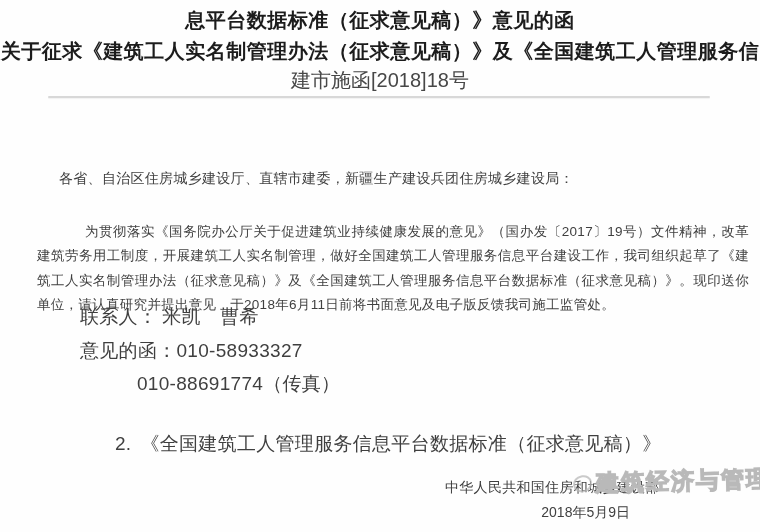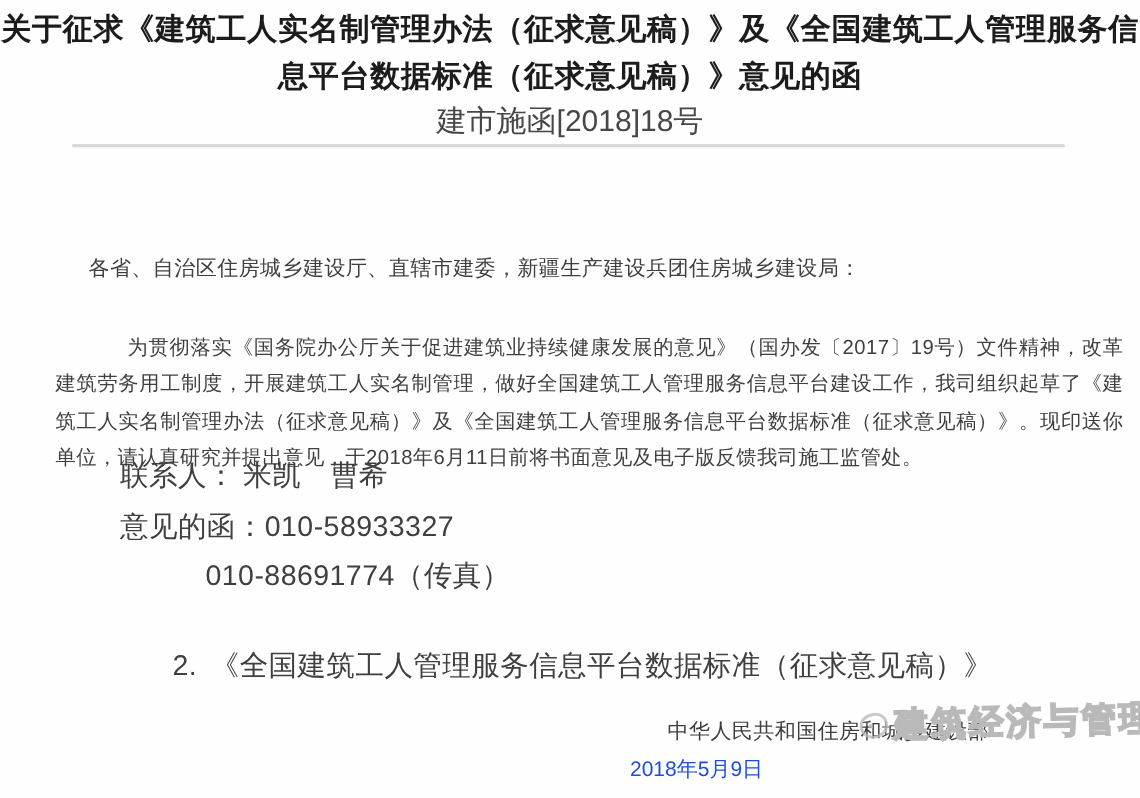--- a/index.html
+++ b/index.html
@@ -58,22 +58,22 @@
   .person-names { margin-left:5px; }
   .issuer {
     position:absolute; top:479px; left:445px;
     width:220px;
     font-size:14px; color:#3d3d3d;
     white-space:nowrap;
     letter-spacing:0.3px;
   }
   .sign-date {
     position:absolute; top:504px; left:420px;
-    width:210px; text-align:left;
-    font-size:14px; color:#1d4ed8;
+    width:210px; text-align:right;
+    font-size:14px; color:#404040;
   }
   .watermark {
     position:absolute; top:466px; left:573px;
     display:flex; align-items:center;
     transform:rotate(-1.5deg);
     pointer-events:none;
   }
   .wm-logo {
     display:inline-block;
     width:19px; height:17px;
@@ -99,22 +99,22 @@
     text-shadow:0 0 1px rgba(150,150,150,0.5);
     white-space:nowrap;
   }
 </style>
 </head>
 <body>
 
 <div class="page">
 
   <h1 class="title">
+    <span class="title-line">息平台数据标准（征求意见稿）》意见的函</span>
     <span class="title-line">关于征求《建筑工人实名制管理办法（征求意见稿）》及《全国建筑工人管理服务信</span>
-    <span class="title-line">息平台数据标准（征求意见稿）》意见的函</span>
   </h1>
 
   <div class="doc-number">建市施函[2018]18号</div>
 
   <div class="rule"></div>
 
   <div class="salutation">各省、自治区住房城乡建设厅、直辖市建委，新疆生产建设兵团住房城乡建设局：</div>
 
   <p class="paragraph">为贯彻落实《国务院办公厅关于促进建筑业持续健康发展的意见》（国办发〔2017〕19号）文件精神，改革建筑劳务用工制度，开展建筑工人实名制管理，做好全国建筑工人管理服务信息平台建设工作，我司组织起草了《建筑工人实名制管理办法（征求意见稿）》及《全国建筑工人管理服务信息平台数据标准（征求意见稿）》。现印送你单位，请认真研究并提出意见，于2018年6月11日前将书面意见及电子版反馈我司施工监管处。</p>
 

